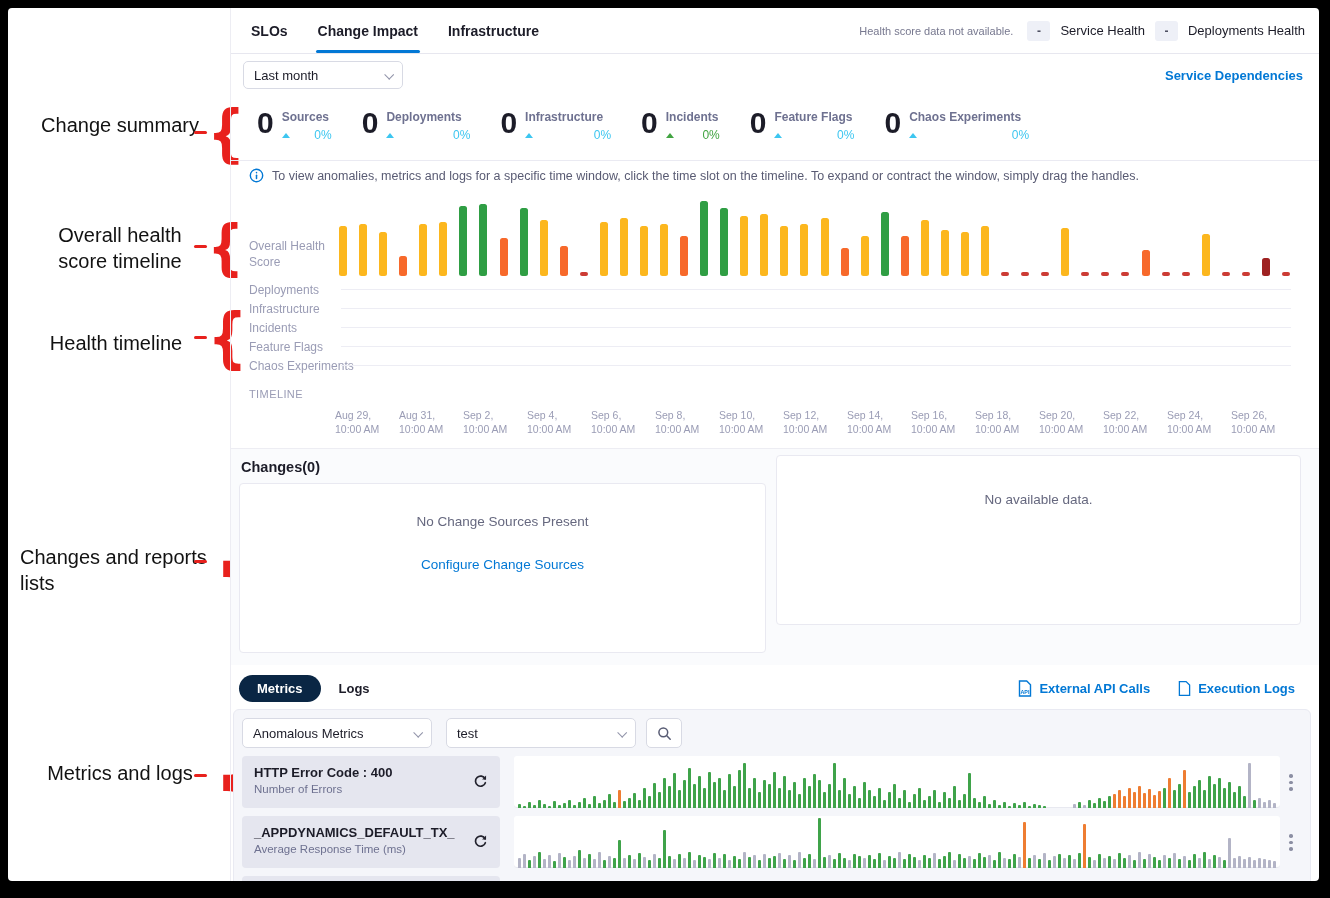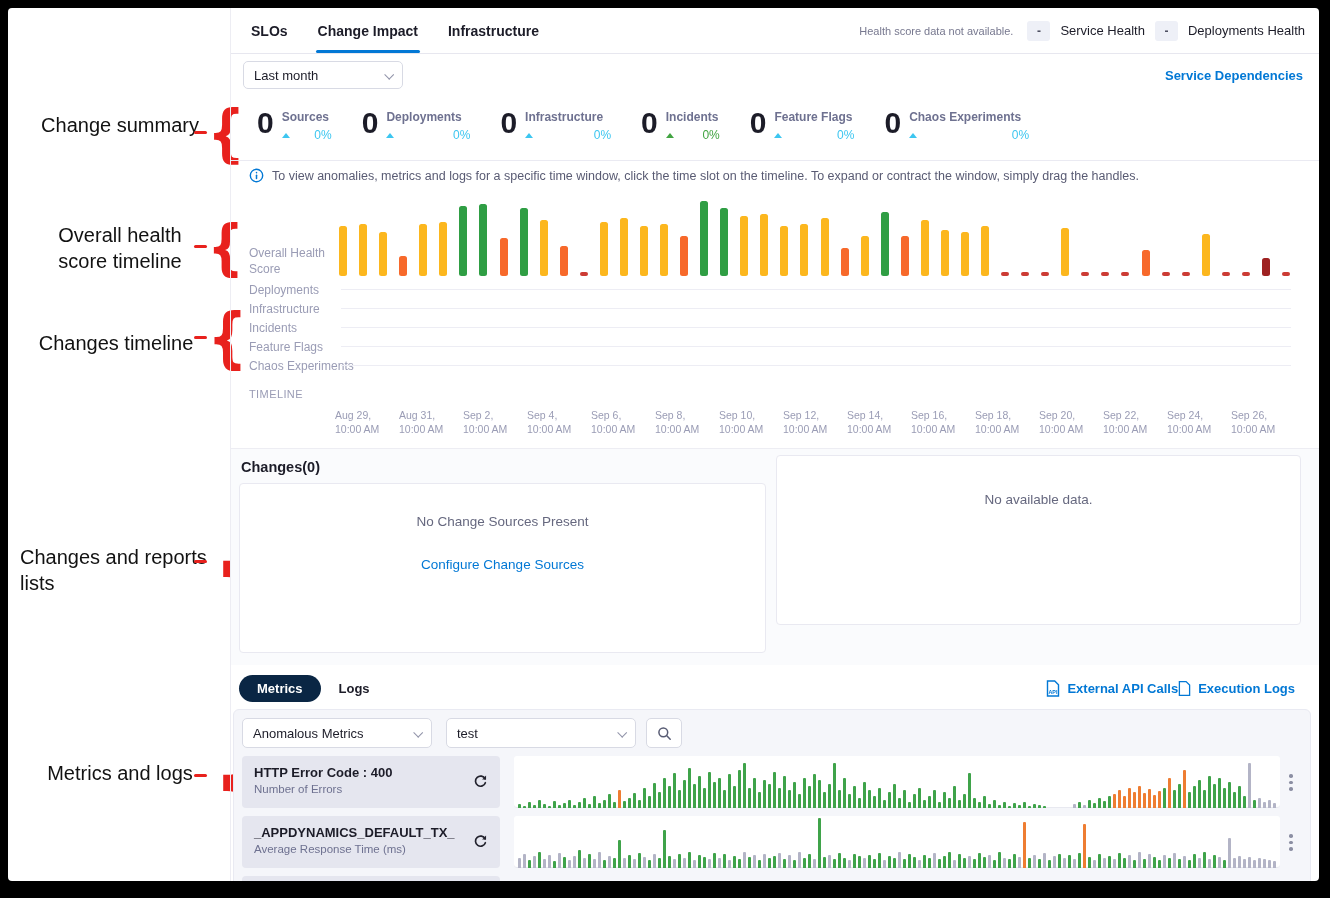--- a/index.html
+++ b/index.html
@@ -36,21 +36,21 @@
   .sumval { font-size:30px; font-weight:bold; line-height:1; grid-row:1 / span 2; }
   .sumlabel { font-size:12px; font-weight:bold; color:#6e7190; padding-top:2px; }
   .sumdelta { display:flex; justify-content:space-between; align-items:center; font-size:12px; margin-top:4px; }
   .tri { width:0; height:0; border-left:4px solid transparent; border-right:4px solid transparent; border-bottom:5px solid currentColor; }
 
   .divider { border-top:1px solid #eaeaf2; }
 
   .inforow { display:flex; align-items:center; gap:8px; padding:7px 0 7px 18px; font-size:12.5px; color:#595b73; }
 
   .healthblock { position:relative; height:86px; margin-top:4px; }
-  .hlab { position:absolute; left:18px; top:51px; width:92px; font-size:12px; color:#9a9cb5; line-height:1.35; }
+  .hlab { position:absolute; left:18px; top:44px; width:92px; font-size:12px; color:#9a9cb5; line-height:1.35; }
   .hbars { position:absolute; left:108px; right:29px; bottom:4px; height:80px; display:flex; justify-content:space-between; align-items:flex-end; }
   .hbar { width:8px; border-radius:2.5px; }
 
   .crow { height:19px; display:flex; align-items:center; }
   .crow .rlabel { width:92px; margin-left:18px; font-size:12px; color:#9a9cb5; white-space:nowrap; flex:none; }
   .crow .rline { flex:1; margin-right:28px; border-top:1px solid #ededf4; }
 
   .tlword { margin:13px 0 0 18px; font-size:11px; color:#9a9cb5; letter-spacing:.4px; }
   .ticks { display:flex; margin:8px 0 0 104px; width:960px; }
   .tick { flex:1; font-size:10.5px; color:#9a9cb5; line-height:1.35; padding-right:6px; }
@@ -60,21 +60,21 @@
   .listcol.left { width:527px; flex:none; }
   .listcol.right { flex:1; }
   .listhead { font-size:14.5px; font-weight:bold; padding:4px 0 8px 2px; }
   .card { background:#fff; border:1px solid #e9e9f1; border-radius:4px; height:170px; display:flex; flex-direction:column; align-items:center; }
   .emptytxt { font-size:13.5px; color:#66687f; margin-top:30px; }
   .cta { font-size:13.5px; color:#0278d5; margin-top:28px; cursor:pointer; }
 
   .mtabs { display:flex; align-items:center; margin-top:8px; height:30px; padding:0 24px 0 8px; }
   .pill { background:#0a2644; color:#fff; font-size:13px; font-weight:bold; height:27px; padding:0 18px; border-radius:14px; display:flex; align-items:center; cursor:pointer; }
   .logs { margin-left:18px; font-size:13px; font-weight:bold; cursor:pointer; }
-  .mlinks { margin-left:auto; display:flex; }
+  .mlinks { margin-left:auto; display:flex; gap:28px; }
   .mlink { display:flex; align-items:center; gap:7px; color:#0278d5; font-size:13px; font-weight:bold; cursor:pointer; }
 
   .mpanel { margin:6px 8px 0 2px; height:200px; background:#f5f6fa; border:1px solid #e9eaf2; border-radius:6px; padding:8px; }
   .mctl { display:flex; gap:14px; }
   .mctl .select { background:#fff; width:190px; height:30px; }
   .searchbtn { width:36px; height:30px; background:#fff; border:1px solid #d8dae4; border-radius:5px; display:flex; align-items:center; justify-content:center; cursor:pointer; margin-left:-4px; }
 
   .mrow { display:flex; margin-top:8px; align-items:stretch; }
   .mcard { width:258px; flex:none; background:#e5e6ef; border-radius:4px; height:52px; padding:9px 10px 0 12px; position:relative; cursor:pointer; }
   .mtitle { font-size:13px; font-weight:bold; }
@@ -94,21 +94,21 @@
 <div class="page">
 
   <div class="anno" style="left:28px;top:104px;width:168px;text-align:center;">Change summary</div>
   <div class="brace" style="top:84px;height:82px;font-size:62px;line-height:82px;">{</div>
   <div class="bdash" style="left:186px;top:123px;"></div>
 
   <div class="anno" style="left:28px;top:214px;width:168px;text-align:center;">Overall health score timeline</div>
   <div class="brace" style="top:200px;height:78px;font-size:60px;line-height:78px;">{</div>
   <div class="bdash" style="left:186px;top:237px;"></div>
 
-  <div class="anno" style="left:18px;top:322px;width:180px;text-align:center;">Changes timeline</div>
+  <div class="anno" style="left:18px;top:322px;width:180px;text-align:center;">Health timeline</div>
   <div class="brace" style="top:286px;height:88px;font-size:66px;line-height:88px;">{</div>
   <div class="bdash" style="left:186px;top:328px;"></div>
 
   <div class="anno" style="left:12px;top:536px;width:198px;">Changes and reports lists</div>
   <div class="brace" style="top:458px;height:192px;font-size:148px;line-height:192px;">{</div>
   <div class="bdash" style="left:186px;top:552px;"></div>
 
   <div class="anno" style="left:36px;top:752px;width:152px;text-align:center;">Metrics and logs</div>
   <div class="brace" style="top:672px;height:192px;font-size:148px;line-height:192px;">{</div>
   <div class="bdash" style="left:186px;top:766px;"></div>

